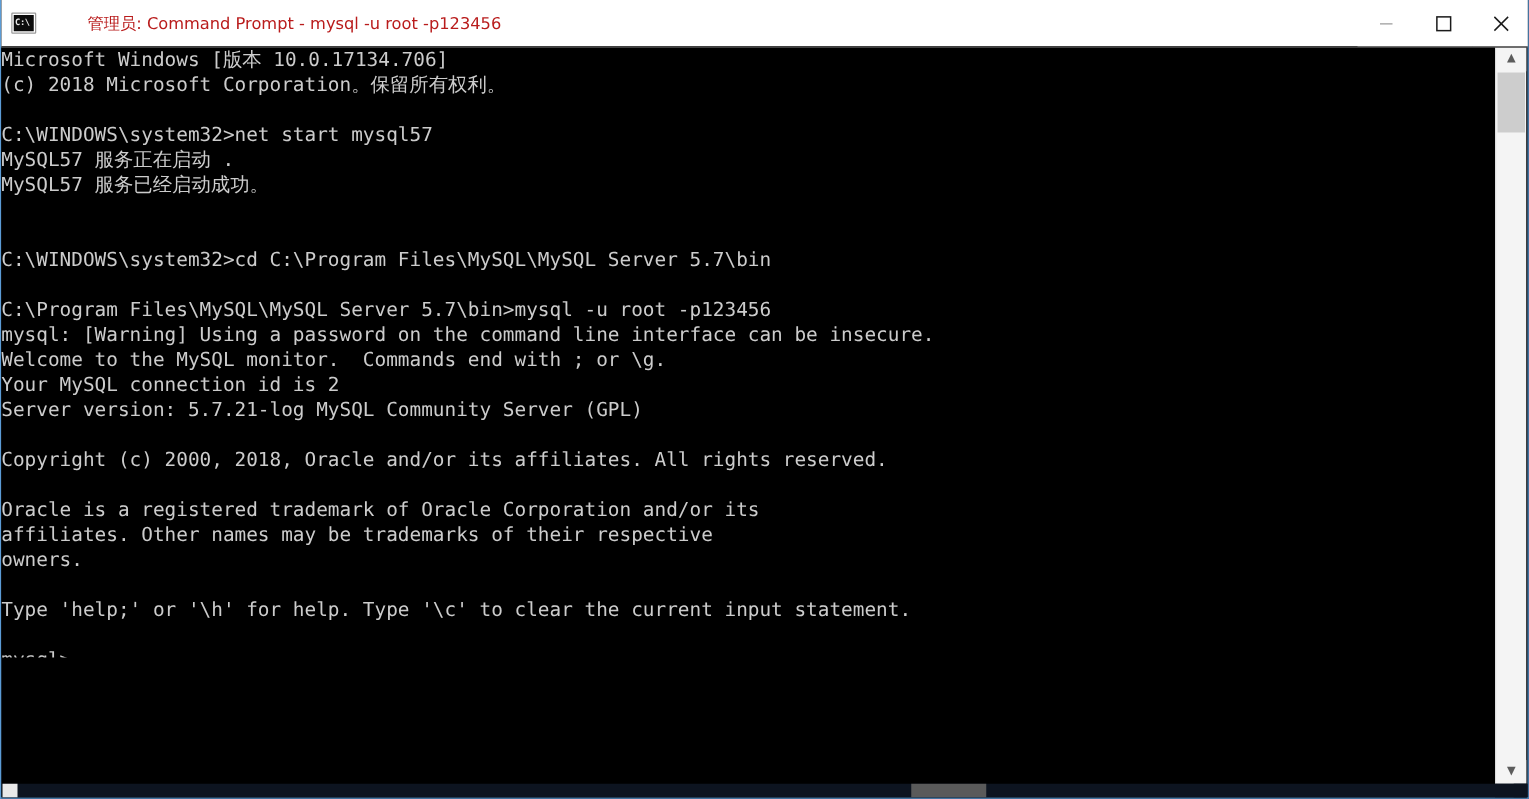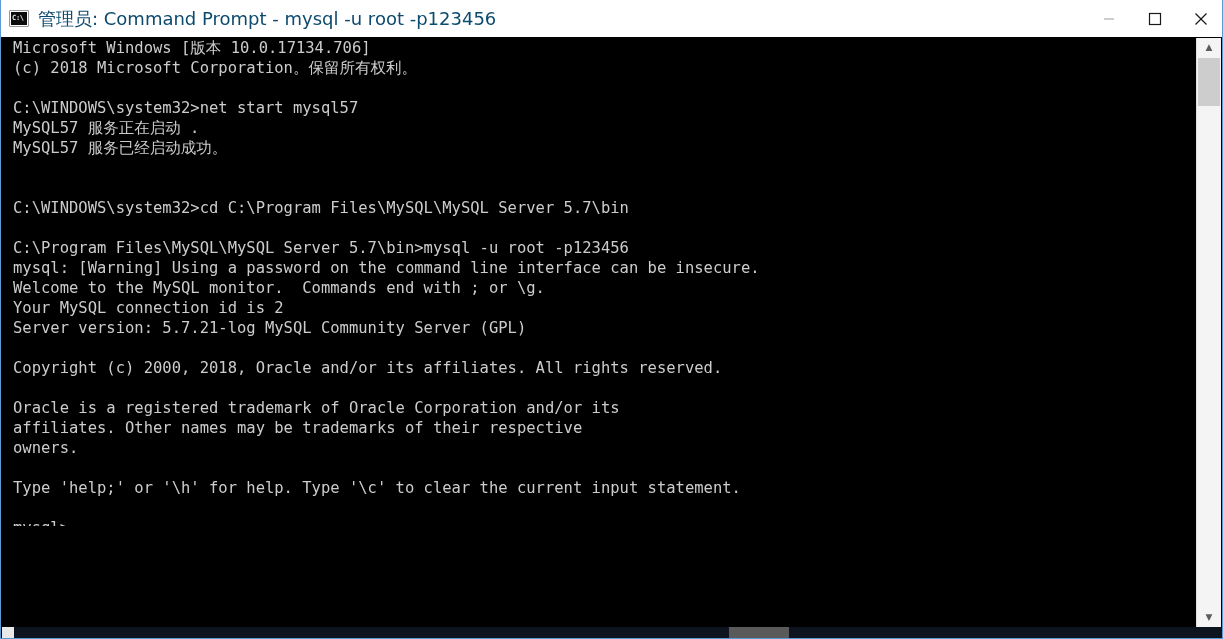--- a/index.html
+++ b/index.html
@@ -69,25 +69,26 @@
     left: 2px; top: 1px;
     color: #e8e8e8;
     font-family: "DejaVu Sans Mono", monospace;
     font-size: 7px;
     line-height: 12px;
     letter-spacing: -0.3px;
     font-weight: bold;
   }
   #window-title {
     font-family: "DejaVu Sans", "Liberation Sans", sans-serif;
-    font-size: 18px;
-    color: #0c4a6e;
+    font-size: 13px;
+    color: #b91c1c;
     white-space: nowrap;
     overflow: hidden;
     letter-spacing: 0px;
+    margin-left: 32px;
   }
   #titlebar-buttons {
     display: flex;
     align-items: stretch;
     height: 37px;
     flex: 0 0 auto;
   }
   .winbtn {
     width: 46px;
     height: 37px;
@@ -103,21 +104,21 @@
 
   
   #console {
     position: absolute;
     top: 38px;
     left: 0;
     width: 1196px;
     height: 488px;
     background: #000000;
     overflow: hidden;
-    padding-left: 12px;
+    padding-left: 0;
   }
   #console-text {
     margin: 0;
     padding: 0;
     color: #cccccc;
     font-family: "DejaVu Sans Mono", "Liberation Mono", monospace;
     font-size: 15.5px;
     line-height: 20px;
     white-space: pre;
     letter-spacing: 0px;

